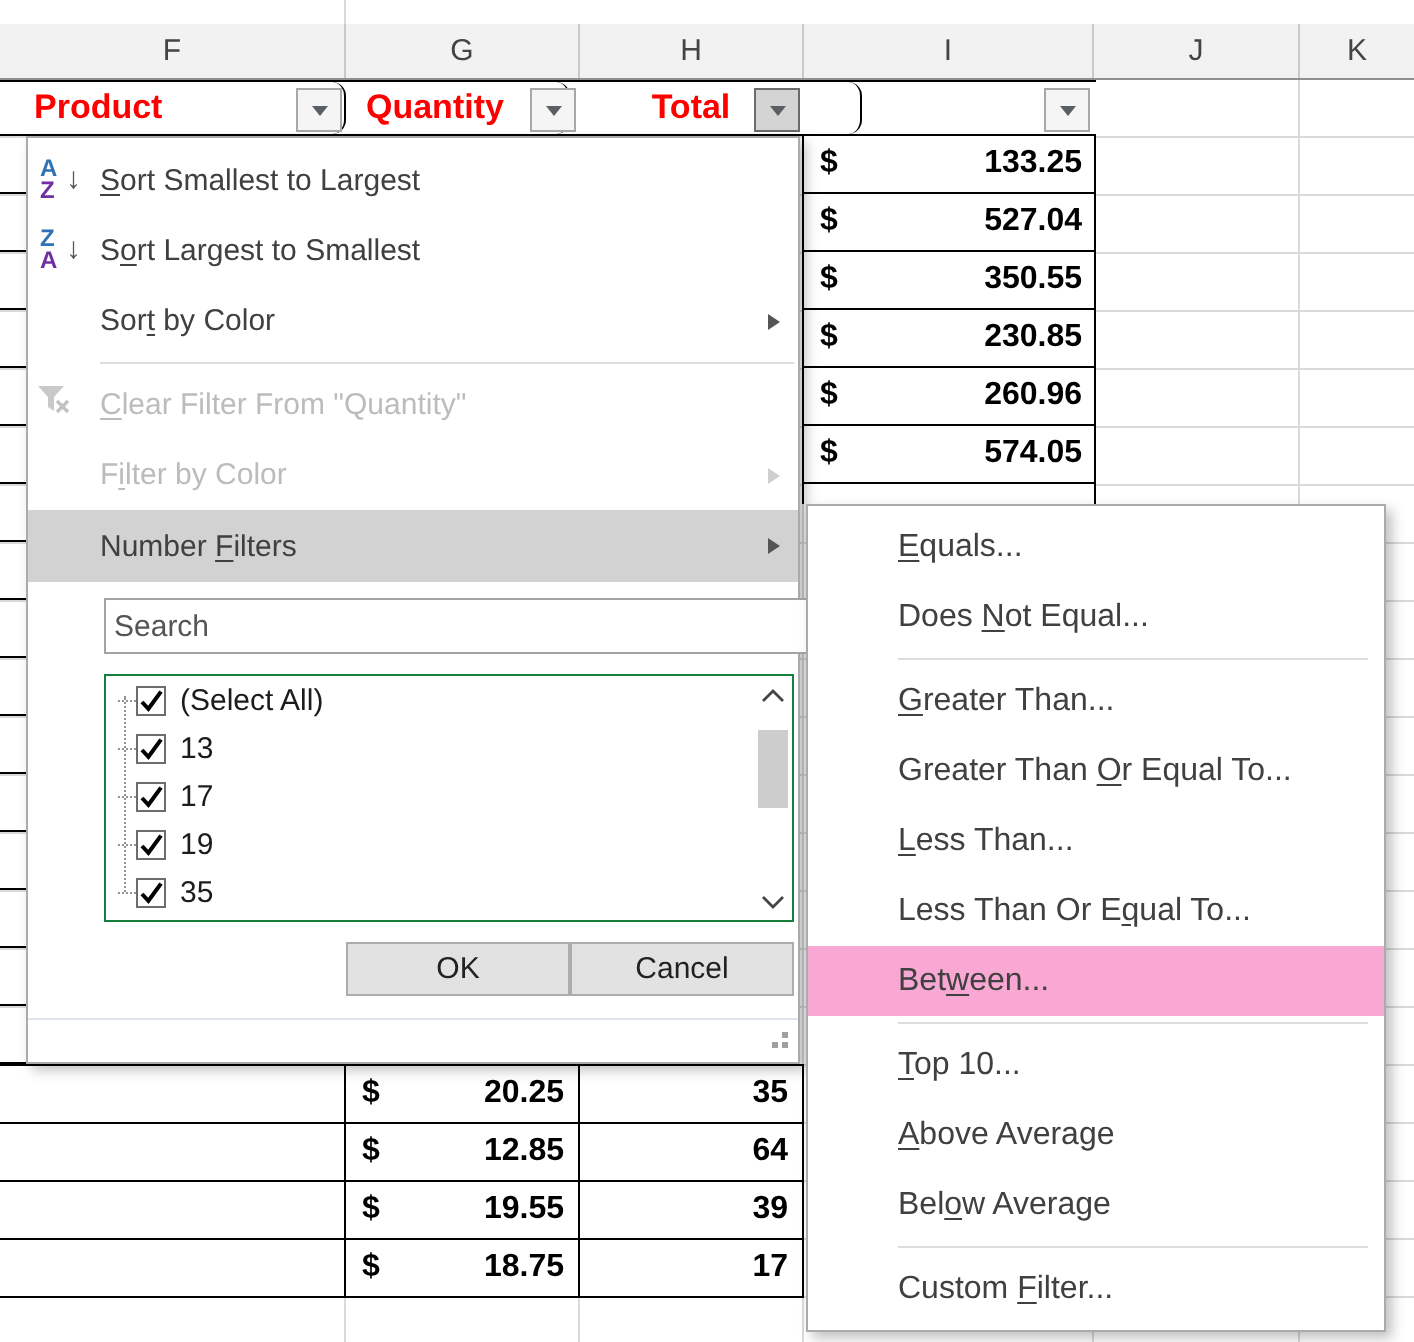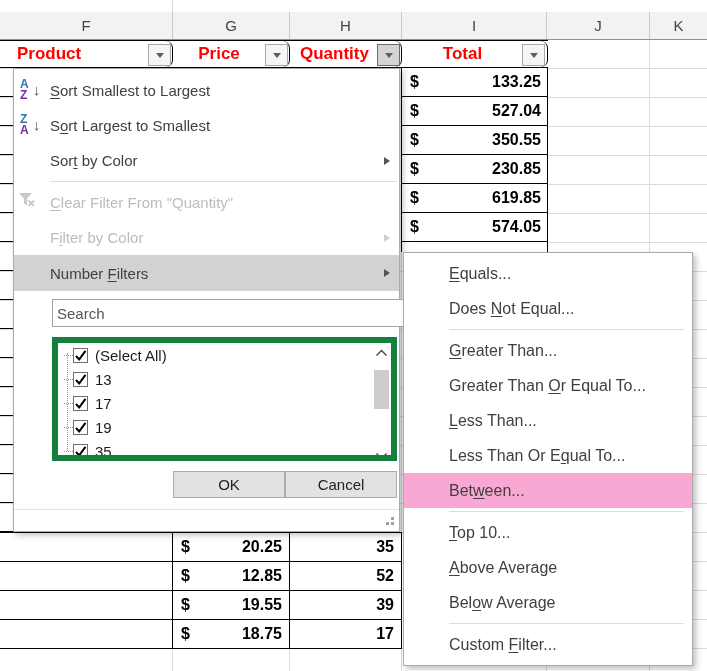--- a/index.html
+++ b/index.html
@@ -74,21 +74,21 @@
   .sic .b{top:11px;}
   .sic .ar{position:absolute;left:15px;top:3px;font-size:15px;color:#555;font-weight:normal;}
   .blue{color:#2e74b5;} .purple{color:#7030a0;}
 
   .searchwrap{flex:0 0 28px;margin:8px 0 0 38px;width:402px;height:28px;position:relative;}
   .search{width:100%;height:100%;box-sizing:border-box;border:1px solid #a3a3a3;outline:none;
           font-family:"Liberation Sans",sans-serif;font-size:15px;color:#333;padding:0 26px 0 4px;}
   .search::placeholder{color:#555;opacity:1;}
   .mag{position:absolute;right:5px;top:5px;}
 
-  .list{flex:0 0 124px;margin:10px 0 0 38px;width:345px;height:124px;border:6px solid #15803d;
+  .list{flex:0 0 124px;margin:10px 0 0 38px;width:345px;height:124px;border:1px solid #15803d;
         box-sizing:border-box;position:relative;overflow:hidden;text-align:right;}
   .vdots{position:absolute;left:9px;top:10px;height:98px;border-left:1px dotted #949494;}
   .li{position:relative;height:24px;display:flex;align-items:center;padding-left:6px;cursor:pointer;}
   .dots{width:9px;height:0;border-top:1px dotted #949494;}
   .cb{width:15px;height:15px;border:1px solid #6d6d6d;background:#fff;box-sizing:border-box;
       display:flex;align-items:center;justify-content:center;margin:0 7px 0 0;}
   .lilbl{font-size:15px;color:#1c1c1c;}
   .sb{position:absolute;top:0;right:0;width:19px;height:122px;background:#fff;}
   .sarrow{position:absolute;left:0;width:19px;height:17px;display:flex;align-items:center;
           justify-content:center;cursor:pointer;}
@@ -144,23 +144,20 @@
       </div>
     <div class="bc" style="flex:1">
         <span>K</span>
       </div>
   </div>
 
   <div class="hrow">
     <div class="hc f" style="width:173px">
       <div class="lblwrap red">Product</div>
     </div>
-    <div class="hc" style="width:117px">
-      <div class="lblwrap red">Price</div>
-    </div>
     <div class="hc h" style="width:112px">
       <div class="lblwrap red">Quantity</div>
     </div>
     <div class="hc" style="width:146px">
       <div class="lblwrap red">Total</div>
     </div>
   </div>
 
   <div class="fbtn" style="left:148px">
       <span class="tri"></span>
@@ -187,21 +184,21 @@
     <div class="trow">
         <span class="cur">$</span>
         <span class="val">350.55</span>
       </div>
     <div class="trow">
         <span class="cur">$</span>
         <span class="val">230.85</span>
       </div>
     <div class="trow">
         <span class="cur">$</span>
-        <span class="val">619.85</span>
+        <span class="val">260.96</span>
       </div>
     <div class="trow">
         <span class="cur">$</span>
         <span class="val">574.05</span>
       </div>
     <div class="sliver"></div>
   </div>
 
   <div class="lsliver"></div>
 
@@ -216,21 +213,21 @@
           <span class="val">35</span>
         </div>
     </div>
     <div class="brow">
       <div class="bcell" style="width:173px"></div>
       <div class="bcell" style="width:117px">
           <span class="cur">$</span>
           <span class="val">12.85</span>
         </div>
       <div class="bcell" style="flex:1">
-          <span class="val">52</span>
+          <span class="val">64</span>
         </div>
     </div>
     <div class="brow">
       <div class="bcell" style="width:173px"></div>
       <div class="bcell" style="width:117px">
           <span class="cur">$</span>
           <span class="val">19.55</span>
         </div>
       <div class="bcell" style="flex:1">
           <span class="val">39</span>

